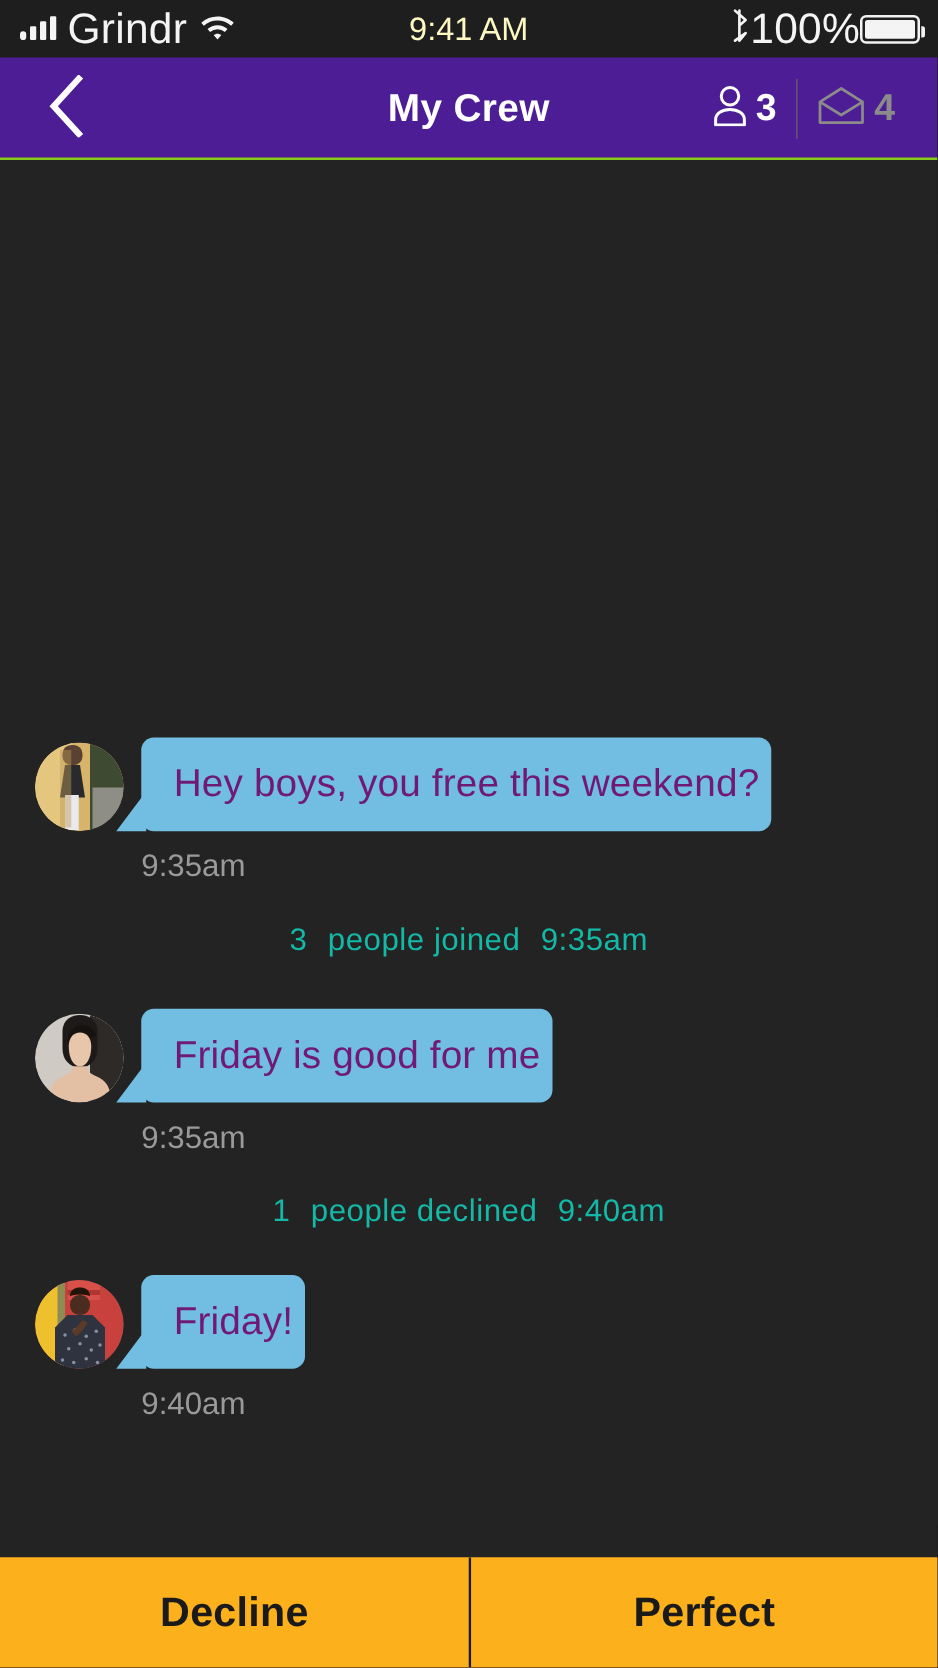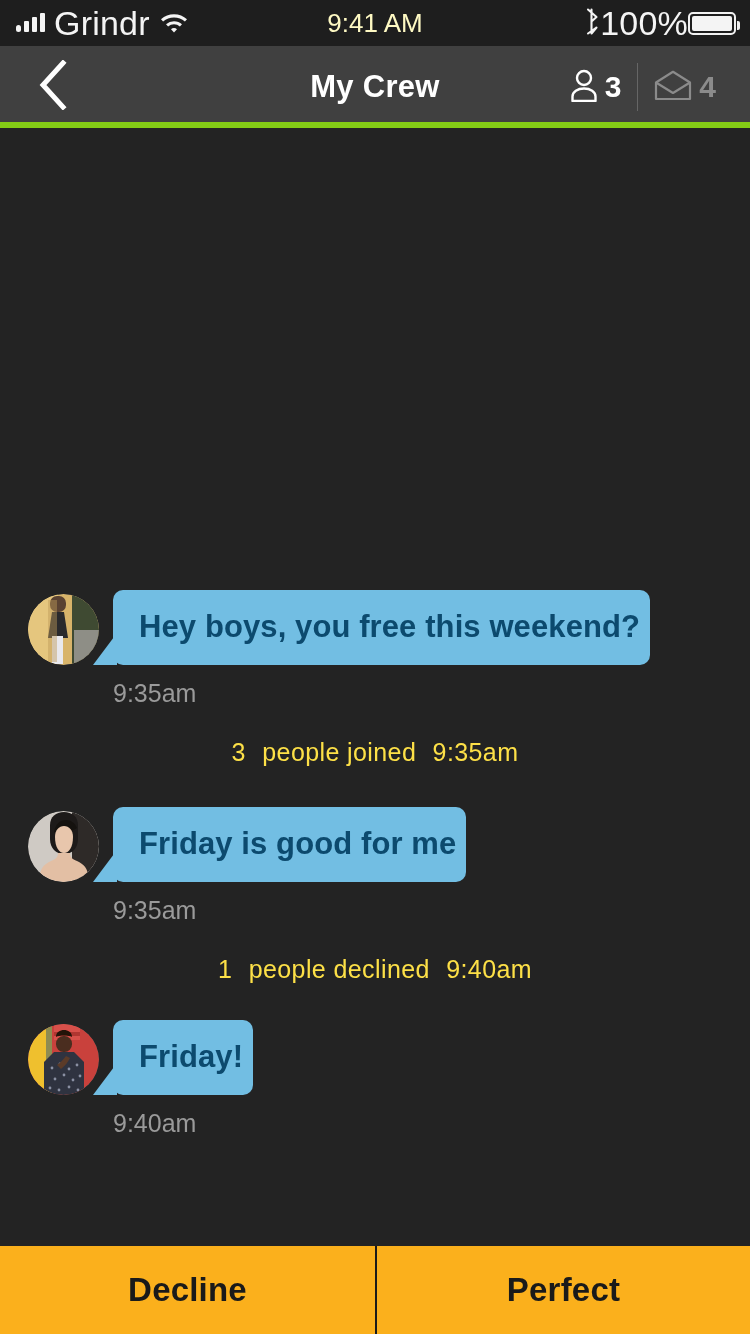--- a/index.html
+++ b/index.html
@@ -50,23 +50,23 @@
   }
   .battery::after {
     content: ""; position: absolute; right: -6px; top: 7px;
     width: 3px; height: 9px; background: #f2f2f2; border-radius: 0 2px 2px 0;
   }
   .battery i { display: block; height: 100%; background: #f4f4f4; border-radius: 2px; }
 
   
   .navbar {
     height: 82px; flex: 0 0 82px;
-    background: #404040;
+    background: #4c1d95;
     position: relative;
-    border-bottom: 6px solid #84cc16;
+    border-bottom: 2px solid #84cc16;
   }
   .nav-back {
     position: absolute; left: 22px; top: 0; height: 82px;
     width: 62px; display: flex; align-items: center; justify-content: center;
   }
   .nav-title {
     position: absolute; left: 0; right: 0; top: 0; height: 82px;
     display: flex; align-items: center; justify-content: center;
     color: #ffffff; font-size: 31px; font-weight: 600; letter-spacing: .3px;
   }
@@ -89,41 +89,41 @@
   }
   .msg-row { display: flex; align-items: flex-end; padding-left: 28px; }
   .avatar {
     width: 71px; height: 71px; border-radius: 50%;
     flex: 0 0 71px; overflow: hidden; position: relative;
     background: #555;
   }
   .avatar svg { display: block; width: 100%; height: 100%; }
   .bubble-wrap { position: relative; margin-left: 14px; }
   .bubble {
-    background: #72bee3; color: #0c4a6e;
-    font-size: 31px; font-weight: 700; letter-spacing: .1px;
+    background: #72bee3; color: #701a75;
+    font-size: 31px; font-weight: 400; letter-spacing: .1px;
     border-radius: 10px;
     padding: 20px 10px 21px 26px;
     display: inline-block; max-width: 548px;
     line-height: 1.1;
   }
   .bubble-wrap::after {
     content: ""; position: absolute;
     left: -20px; bottom: 0;
     width: 0; height: 0;
     border-style: solid;
     border-width: 0 0 32px 24px;
     border-color: transparent transparent #72bee3 transparent;
   }
   .timestamp {
     color: #9a9a9a; font-size: 25px;
     padding-left: 113px; margin-top: 14px;
   }
   .system-msg {
-    color: #fde047; font-size: 25px; letter-spacing: .4px;
+    color: #14b8a6; font-size: 25px; letter-spacing: .4px;
     text-align: center; margin-top: 30px; margin-bottom: 6px;
   }
   .sys-gap { display: inline-block; width: 9px; }
   .block-gap-1 { height: 34px; }
   .block-gap-2 { height: 30px; }
 
   
   .actions {
     position: absolute; left: 0; right: 0; bottom: 0;
     height: 88px; display: flex;

